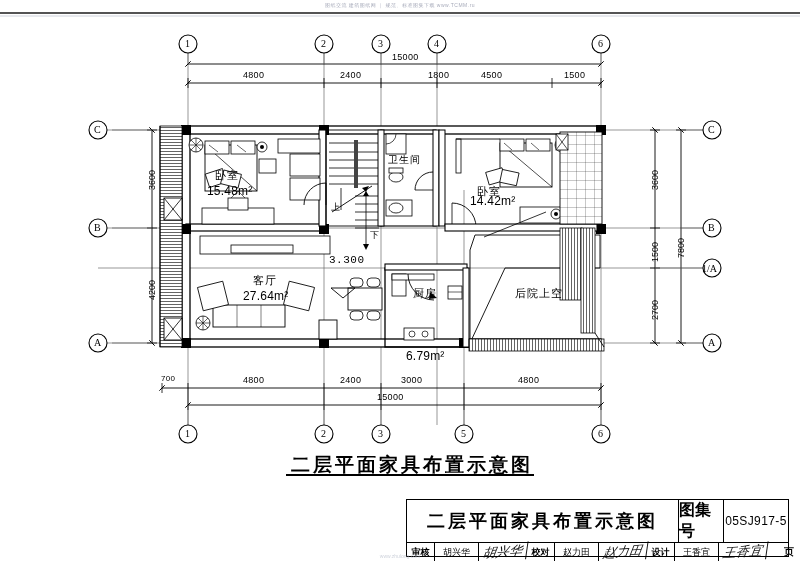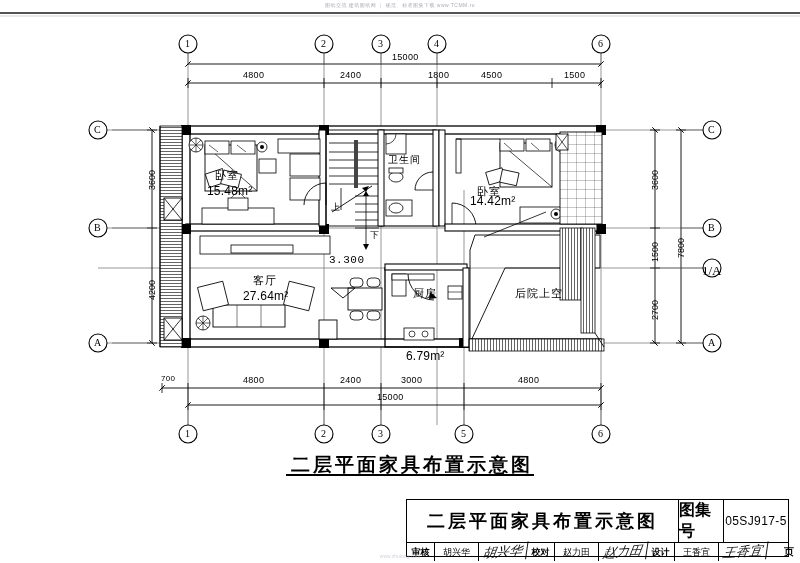--- a/index.html
+++ b/index.html
@@ -528,21 +528,21 @@
   <div class="txt grid-label" style="left:378px; top:429px;">3</div>
   <div class="txt grid-label" style="left:461px; top:429px;">5</div>
   <div class="txt grid-label" style="left:598px; top:429px;">6</div>
 
   <div class="txt grid-label" style="left:94px; top:125px;">C</div>
   <div class="txt grid-label" style="left:94px; top:223px;">B</div>
   <div class="txt grid-label" style="left:94px; top:338px;">A</div>
 
   <div class="txt grid-label" style="left:708px; top:125px;">C</div>
   <div class="txt grid-label" style="left:708px; top:223px;">B</div>
-  <div class="txt grid-label" style="left:702px; top:264px; font-size:13px;text-align:center;">1/A</div>
+  <div class="txt grid-label" style="left:702px; top:264px; font-size:10px;text-align:center;">1/A</div>
   <div class="txt grid-label" style="left:708px; top:338px;">A</div>
 
   <div class="txt dim" style="left:243px; top:71px;">4800</div>
   <div class="txt dim" style="left:340px; top:71px;">2400</div>
   <div class="txt dim" style="left:397px; top:71px;margin-left:31px;">1800</div>
   <div class="txt dim" style="left:481px; top:71px;">4500</div>
   <div class="txt dim" style="left:564px; top:71px;">1500</div>
   <div class="txt dim" style="left:392px; top:53px;">15000</div>
 
   <div class="txt dim" style="left:161px; top:375px; font-size:8px;">700</div>

